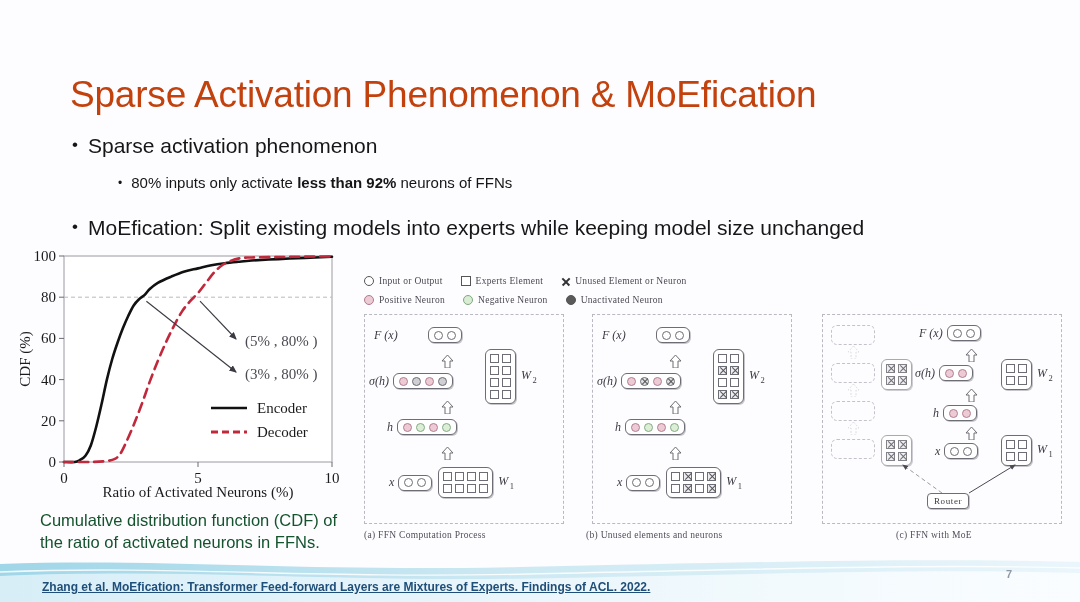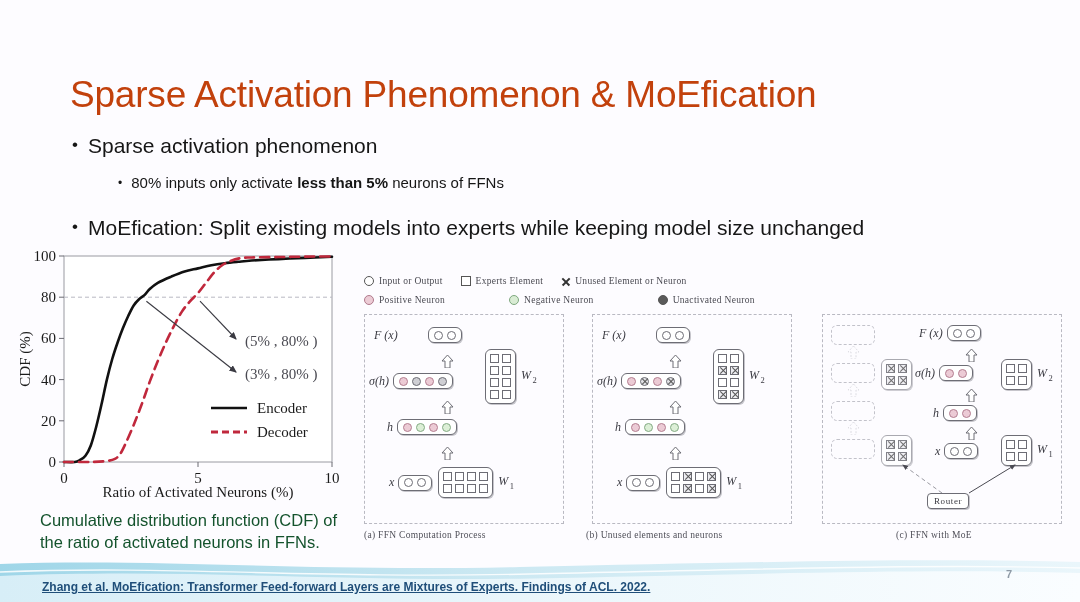--- a/index.html
+++ b/index.html
@@ -49,21 +49,21 @@
   
   .diagram{position:absolute;left:360px;top:276px;width:706px;height:282px;}
   .legend-row{
     position:absolute;left:4px;
     font-size:9.5px;color:#4a4a52;
     font-family:"Liberation Serif", serif;
     white-space:nowrap;
     display:flex;align-items:center;
   }
   .legend-row.r1{top:0px;}
-  .legend-row.r2{top:19px;gap:46px;}
+  .legend-row.r2{top:19px;}
   .leg-item{display:flex;align-items:center;gap:5px;margin-right:18px;}
   .leg-item .lbl{letter-spacing:0.3px;}
   .gl-circle{width:8px;height:8px;border-radius:50%;border:1.1px solid #555;background:#fff;display:inline-block;}
   .gl-square{width:8px;height:8px;border:1.1px solid #555;background:#fff;display:inline-block;}
   .gl-x{width:9px;height:9px;display:inline-block;position:relative;}
   .gl-x:before,.gl-x:after{content:"";position:absolute;left:0;top:4px;width:10px;height:1.6px;background:#333;}
   .gl-x:before{transform:rotate(45deg);} .gl-x:after{transform:rotate(-45deg);}
   .gl-pink{width:8px;height:8px;border-radius:50%;border:1.1px solid #b07a8c;background:#eccbd5;display:inline-block;}
   .gl-green{width:8px;height:8px;border-radius:50%;border:1.1px solid #7fa87f;background:#d9ecd4;display:inline-block;}
   .gl-gray{width:8px;height:8px;border-radius:50%;border:1.1px solid #555;background:#5a5a5a;display:inline-block;}
@@ -147,21 +147,21 @@
 
   <div class="title">Sparse Activation Phenomenon &amp; MoEfication</div>
 
   <div class="bullet-l1 b1">
     <span class="dot">•</span>
     <span>Sparse activation phenomenon</span>
   </div>
 
   <div class="bullet-l2 b2">
     <span class="dot">•</span>
-    <span><span>80% inputs only activate </span><span class="strong">less than 5%</span><span> neurons of FFNs</span></span>
+    <span><span>80% inputs only activate </span><span class="strong">less than 92%</span><span> neurons of FFNs</span></span>
   </div>
 
   <div class="bullet-l1 b3">
     <span class="dot">•</span>
     <span>MoEfication: Split existing models into experts while keeping model size unchanged</span>
   </div>
 
   <div class="chart-wrap">
     <svg id="cdf-svg" width="332" height="258" viewBox="0 0 332 258">
 

